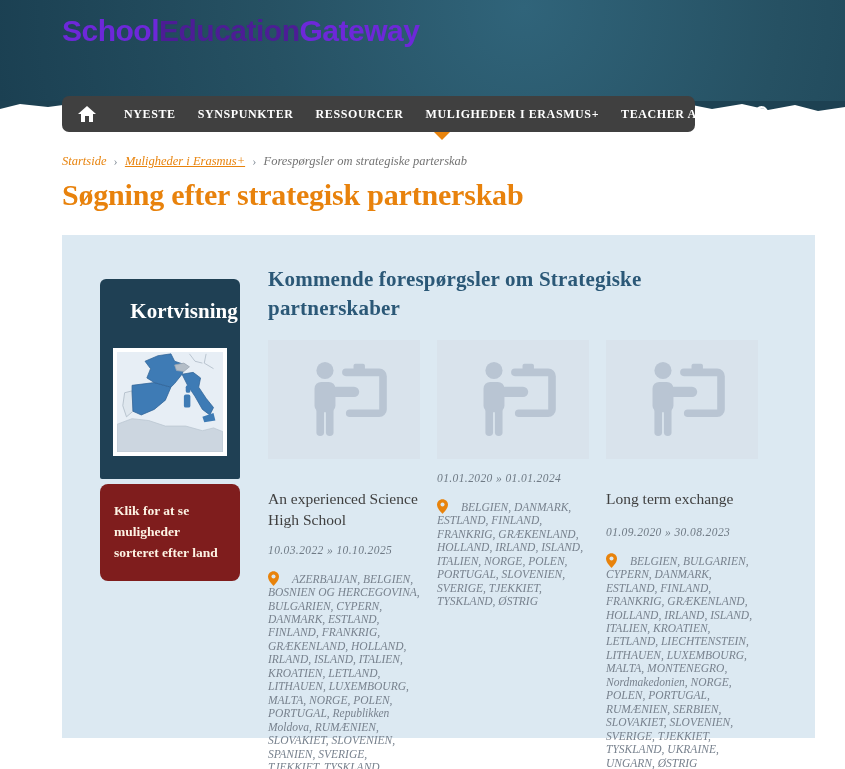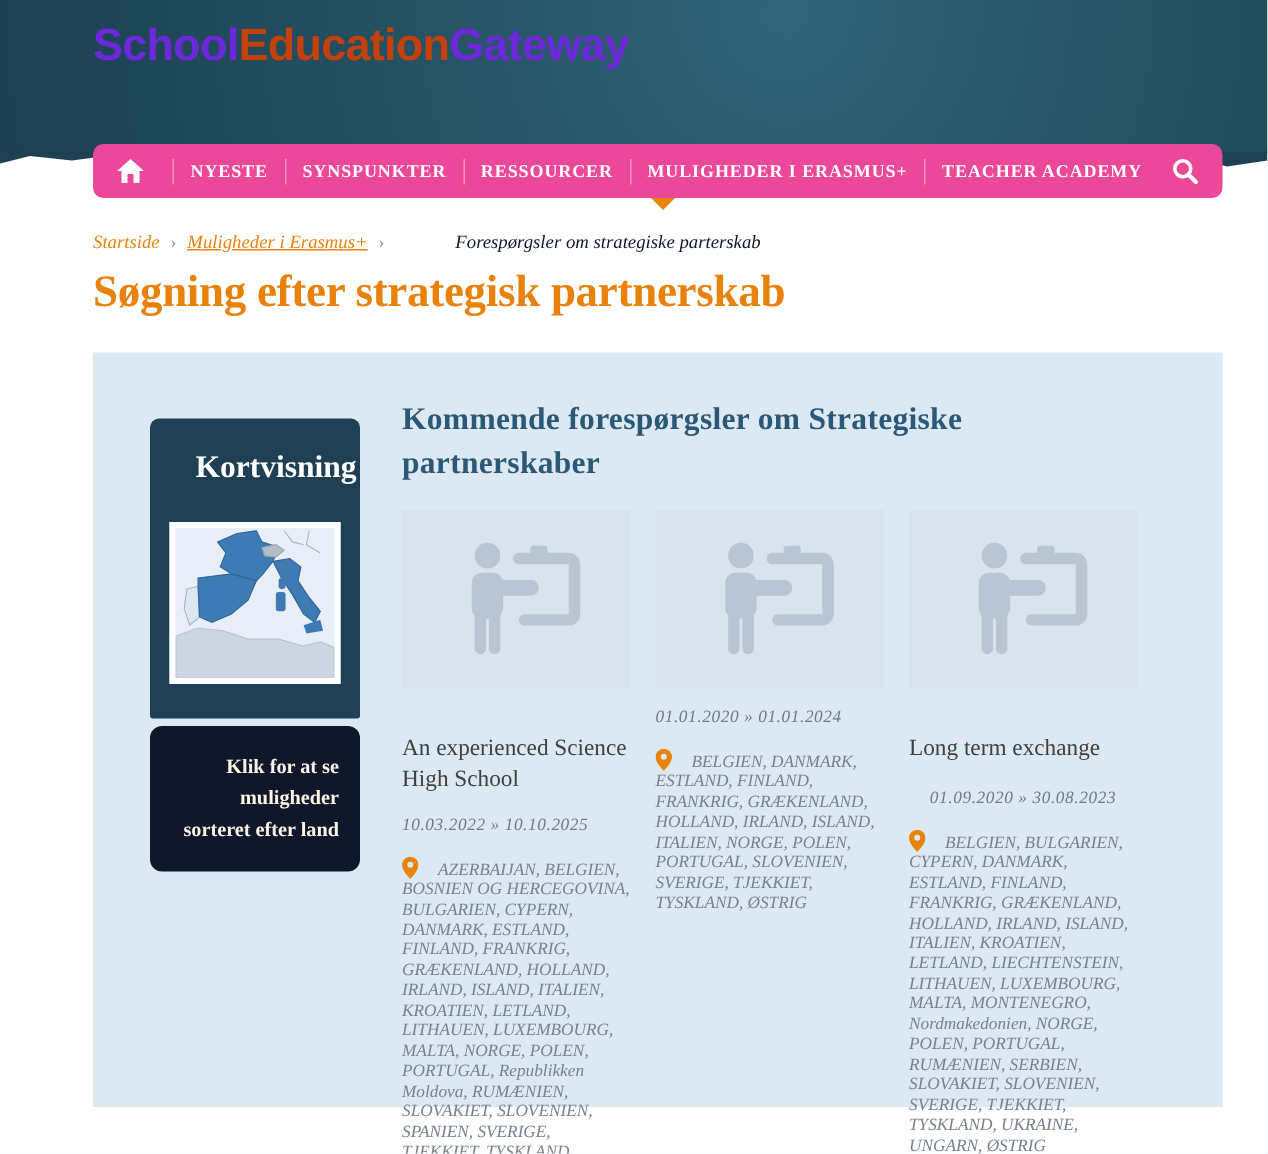--- a/index.html
+++ b/index.html
@@ -12,28 +12,28 @@
   
   .hero { position:relative; width:845px; height:150px; }
   .hero-bg {
     position:absolute; left:0; top:0; width:845px; height:102px;
     background:radial-gradient(circle at 62% 8%, #30647a 0%, #265163 48%, #1b4052 100%);
   }
   .hero-ragged { position:absolute; left:0; top:101px; width:845px; height:13px; display:block; }
   .logo { position:absolute; left:62px; top:14px; font-family:"Liberation Sans","DejaVu Sans",sans-serif;
     font-weight:bold; font-size:30px; letter-spacing:-0.5px; }
   .logo .w { color:#6d28d9; }
-  .logo .o { color:#c2410c; }
+  .logo .o { color:#4c1d95; }
   .tagline { position:absolute; left:63px; top:56px; color:#ffffff;
     font-family:"Liberation Sans","DejaVu Sans",sans-serif; font-size:13px; }
 
   
   .navbar {
-    position:absolute; left:62px; top:96px; width:753px; height:36px;
-    background:#ec4899; border-radius:7px; display:flex; align-items:center;
+    position:absolute; left:62px; top:96px; width:633px; height:36px;
+    background:#404040; border-radius:7px; display:flex; align-items:center;
     padding:0 16px; z-index:5;
   }
   .nav-home { width:20px; height:18px; margin-right:6px; cursor:pointer; display:flex; align-items:center; }
   .nav-sep { width:1px; height:17px; background:rgba(255,255,255,0.4); margin:0 11px; }
   .nav-item {
     color:#ffffff; font-size:12px; font-weight:bold; letter-spacing:0.6px;
     cursor:pointer; white-space:nowrap; font-family:"Liberation Serif","DejaVu Serif",serif;
   }
   .nav-spacer { flex:1; }
   .nav-search { width:18px; height:18px; cursor:pointer; }
@@ -41,56 +41,56 @@
     position:absolute; left:372px; top:36px; width:0; height:0;
     border-left:8px solid transparent; border-right:8px solid transparent;
     border-top:8px solid #e8830c;
   }
 
   
   .breadcrumb { margin:4px 0 0 62px; font-size:12.5px; font-style:italic; color:#6e7a85; }
   .breadcrumb .bc-link { color:#e8830c; cursor:pointer; }
   .breadcrumb .bc-link.u { text-decoration:underline; }
   .breadcrumb .bc-sep { color:#8a949e; margin:0 4px; font-style:normal; }
-  .breadcrumb .bc-current { color:#0f172a;margin-left:40px; }
+  .breadcrumb .bc-current { color:#737373; }
   .page-title { margin:9px 0 0 62px; color:#e8820c; font-size:30px; font-weight:bold; letter-spacing:-0.2px; }
 
   
   .content {
     position:relative; margin:23px 0 0 62px; width:753px; height:503px;
     background:#dce9f2;
   }
 
   
   .side { position:absolute; left:38px; top:44px; width:140px; }
   .side-card {
     background:#1f4054; border-radius:6px 6px 2px 2px; height:200px;
     text-align:center; cursor:pointer;
   }
   .side-title { padding-top:20px; color:#ffffff; font-size:21px; font-weight:bold;padding-left:28px; }
   .side-map { margin:24px auto 0; width:114px; height:108px; border:4px solid #ffffff; display:block; background:#e7eef5; }
   .side-btn {
-    margin-top:5px; background:#0f172a; border-radius:8px; padding:17px 14px;
-    color:#fdf3e4; font-size:13.5px; font-weight:bold; text-align:right; line-height:1.55;
+    margin-top:5px; background:#7f1d1d; border-radius:8px; padding:17px 14px;
+    color:#fdf3e4; font-size:13.5px; font-weight:bold; text-align:left; line-height:1.55;
     cursor:pointer;
   }
 
   
   .main { position:absolute; left:206px; top:30px; width:500px; }
   .main-heading { color:#2b5877; font-size:21px; font-weight:bold; line-height:1.4; width:450px; letter-spacing:0.2px; }
   .cards { display:grid; grid-template-columns:152px 152px 152px; column-gap:17px; margin-top:16px; }
   .card-img {
     height:119px; background:#d9e3ec; display:flex; align-items:center; justify-content:center;
     cursor:pointer;
   }
   .card-title { margin-top:30px; color:#404040; font-size:15.5px; font-weight:normal; line-height:1.35; cursor:pointer; }
   .card-dates { margin-top:13px; color:#6f7a85; font-size:11.5px; font-style:italic; letter-spacing:0.4px; }
   .card-countries { margin-top:15px; color:#78828e; font-size:11.5px; font-style:italic; line-height:1.17; }
   .pin { display:inline-block; width:11px; height:15px; margin-right:13px; vertical-align:-3px; }
-  .card:nth-child(3) .card-dates { margin-top:16px;text-align:center; }
+  .card:nth-child(3) .card-dates { margin-top:16px; }
 </style>
 </head>
 <body>
 
 <div class="hero">
   <div class="hero-bg"></div>
   <svg class="hero-ragged" viewBox="0 0 845 13" preserveAspectRatio="none">
     <path fill="#1d4152" d="M0,0 H845 V6 L818,10 L795,4 L768,9 L742,3 L712,8 L682,2 L652,7 L622,3 L592,9 L560,2 L528,7 L498,3 L468,8 L438,2 L408,6 L378,3 L348,9 L318,2 L288,7 L258,3 L228,8 L198,2 L168,7 L138,3 L108,8 L78,2 L48,6 L20,3 L0,8 Z"></path>
   </svg>
   <div class="logo">

